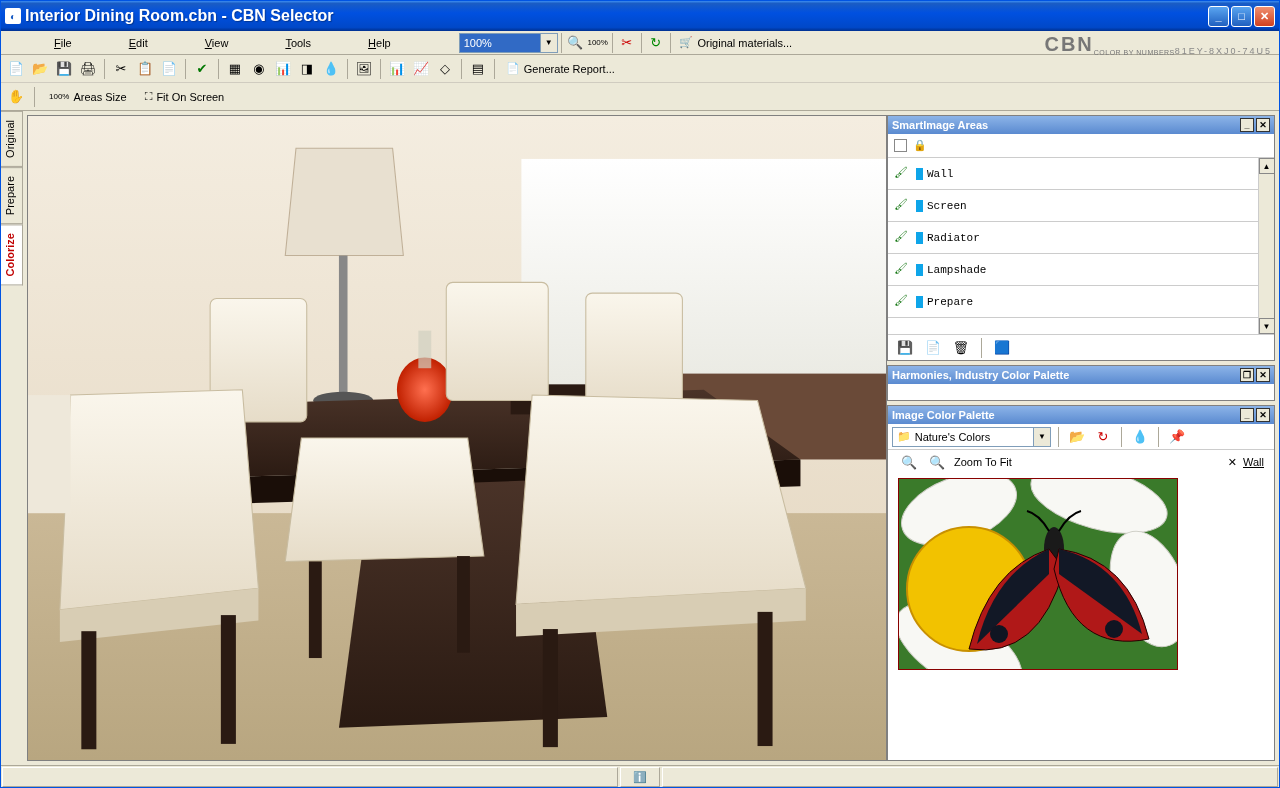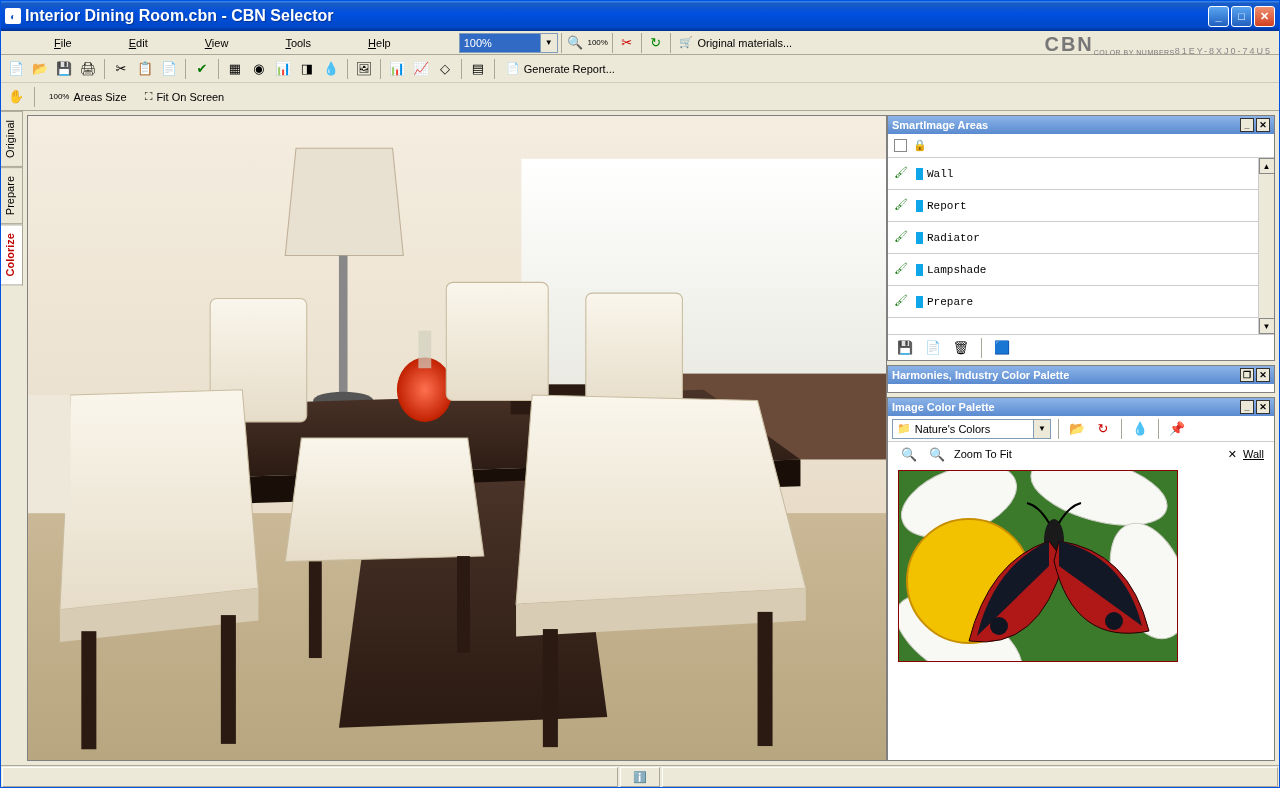--- a/index.html
+++ b/index.html
@@ -255,21 +255,21 @@
           </div>
           <div class="panel-body area-list">
             <div class="area-items" id="area-items">
                 <div class="area-row">
                   <span class="brush-ic">🖌</span>
                   <span class="area-name">Wall</span>
                   <span class="edit-code"><edit cbn="" code=""></edit></span>
                 </div>
                 <div class="area-row">
                   <span class="brush-ic">🖌</span>
-                  <span class="area-name">Report</span>
+                  <span class="area-name">Screen</span>
                   <span class="edit-code"><edit cbn="" code=""></edit></span>
                 </div>
                 <div class="area-row">
                   <span class="brush-ic">🖌</span>
                   <span class="area-name">Radiator</span>
                   <span class="edit-code"><edit cbn="" code=""></edit></span>
                 </div>
                 <div class="area-row">
                   <span class="brush-ic">🖌</span>
                   <span class="area-name">Lampshade</span>
@@ -288,21 +288,21 @@
           </div>
           <div class="area-bottom">
             <span class="tbtn">💾</span>
             <span class="tbtn">📄</span>
             <span class="tbtn">🗑</span>
             <div class="tsep"></div>
             <span class="tbtn">🟦</span>
           </div>
         </div>
 
-        <div class="panel" style="height:28px">
+        <div class="panel" style="height:36px">
           <div class="panel-header">
             <span>Harmonies, Industry Color Palette</span>
             <span class="hspacer"></span>
             <span class="panel-hbtn">❐</span>
             <span class="panel-hbtn">✕</span>
           </div>
         </div>
 
         <div class="panel" style="flex:1">
           <div class="panel-header">

